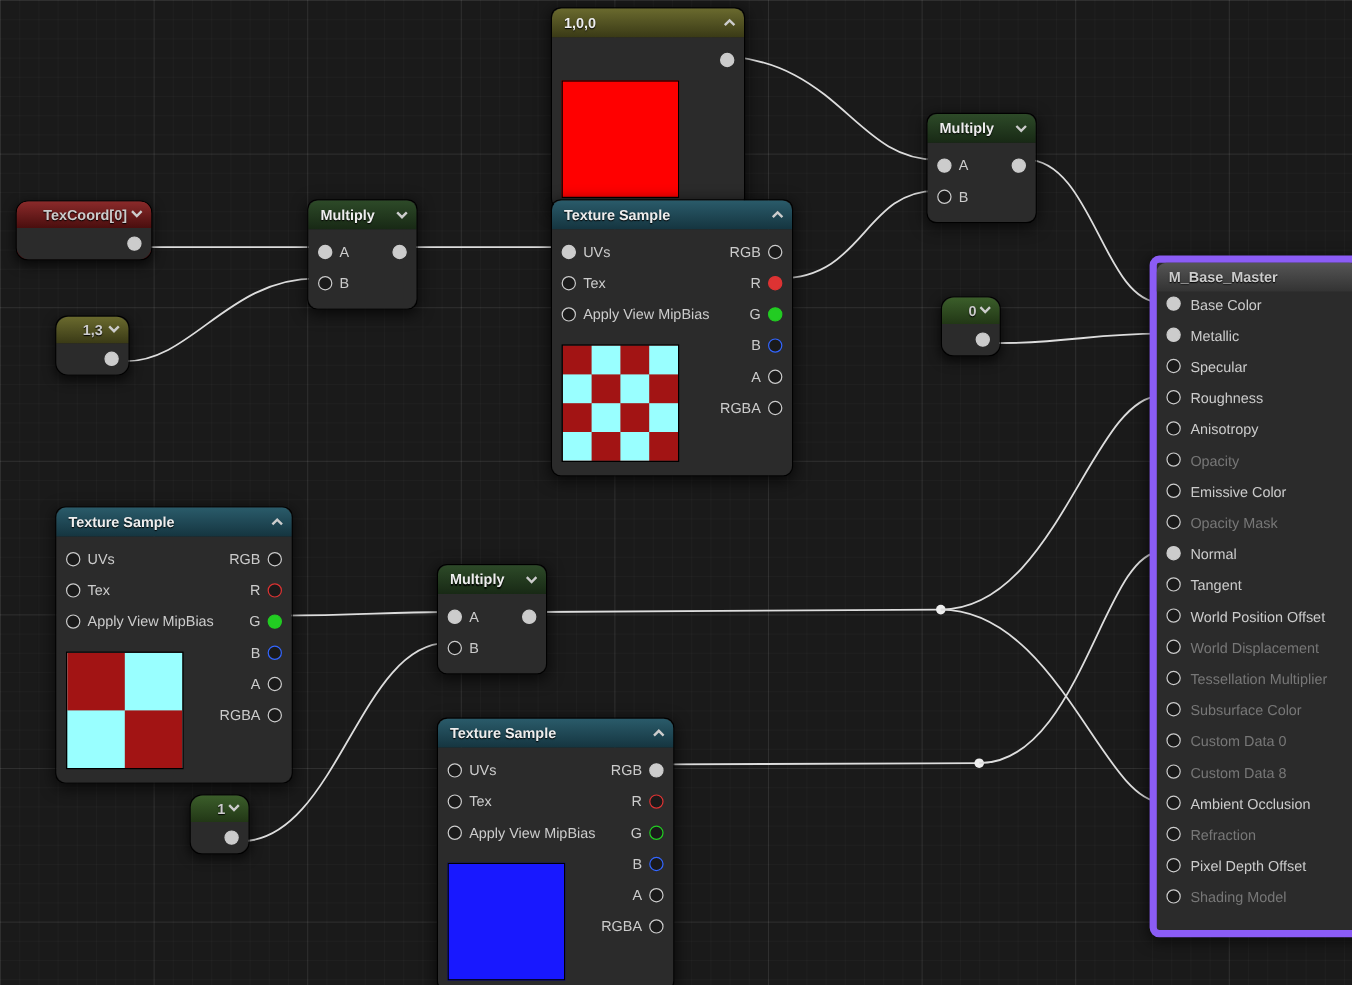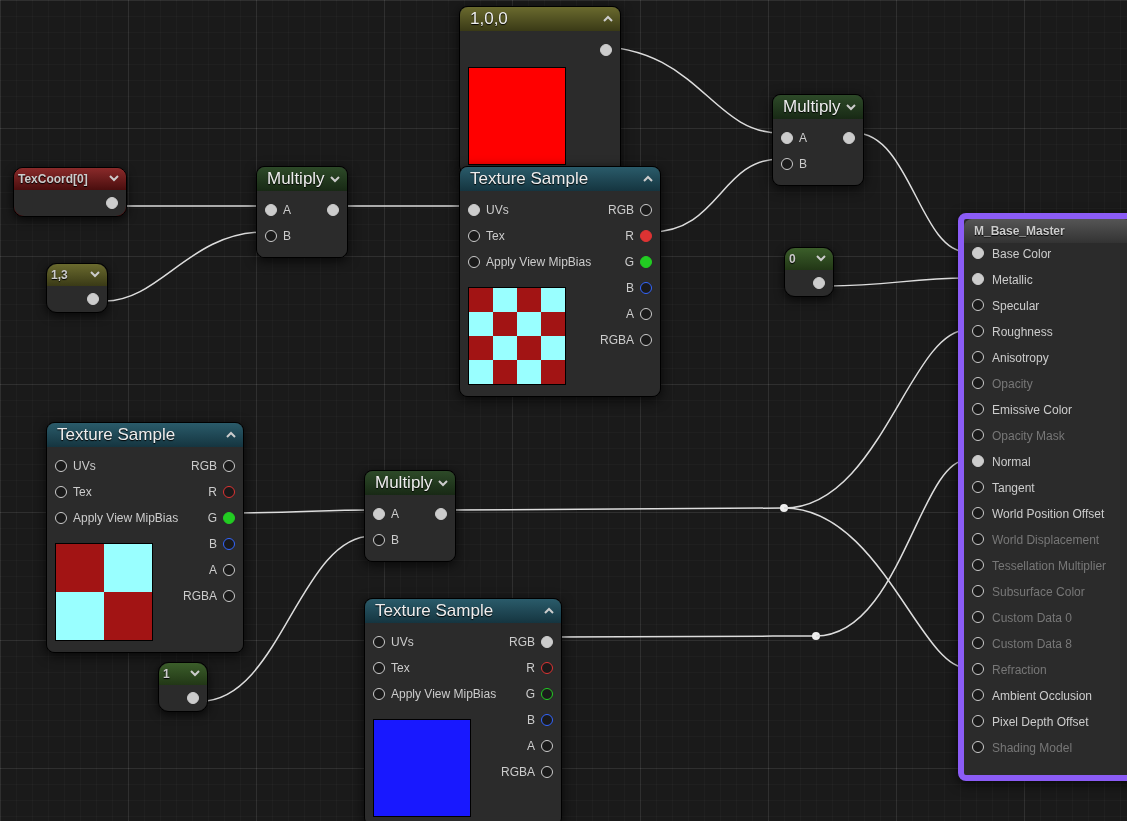--- a/index.html
+++ b/index.html
@@ -9,38 +9,38 @@
       linear-gradient(rgba(255,255,255,.025) 1px,transparent 1px),
       linear-gradient(90deg,rgba(255,255,255,.025) 1px,transparent 1px),
       linear-gradient(rgba(255,255,255,.07) 1px,transparent 1px),
       linear-gradient(90deg,rgba(255,255,255,.07) 1px,transparent 1px);
     background-size:16px 16px,16px 16px,128px 128px,128px 128px;
     pointer-events:none;
   }
   svg.wires{position:absolute;inset:0;width:1127px;height:821px;pointer-events:none}
 
   .node{position:absolute;border-radius:8px;box-shadow:0 3px 12px rgba(0,0,0,.7);border:1px solid #000}
-  .node .title{height:24px;line-height:24px;padding:0 24px 0 10px;font-weight:normal;font-size:17px;color:#eee;border-radius:8px 8px 0 0;position:relative;text-shadow:0 1px 1px #000}
+  .node .title{height:24px;line-height:24px;padding:0 24px 0 10px;font-weight:bold;font-size:12px;color:#eee;border-radius:8px 8px 0 0;position:relative;text-shadow:0 1px 1px #000}
   .node .chev{position:absolute;right:6px;top:6px}
   .node .body{background:#2b2b2b;border-radius:0 0 8px 8px;padding:6px 8px 8px 8px}
   .row{display:flex;align-items:center;height:26px;gap:6px}
   .lbl{white-space:nowrap}
   .spacer{flex:1}
   .pin{width:12px;height:12px;border-radius:50%;border:1.5px solid #888;box-sizing:border-box;background:#1a1a1a}
   .pin.solid{background:#eee;border-color:#eee}
   .pin.r{border-color:#d33;} .pin.r.solid{background:#d33}
   .pin.g{border-color:#2c2;} .pin.g.solid{background:#2c2}
   .pin.b{border-color:#36f;}
   .pin.w{border-color:#ccc;} .pin.w.solid{background:#ccc}
   .preview{border:1px solid #000;margin-top:4px}
   .dim{color:#777}
 
   
   .mini{border:1px solid #000;border-radius:10px;box-shadow:0 3px 10px rgba(0,0,0,.7)}
-  .mini .top{height:22px;line-height:22px;border-radius:10px 10px 0 0;padding:0 24px 0 4px;position:relative;font-weight:bold;text-shadow:0 1px 1px #000}
+  .mini .top{height:22px;line-height:22px;border-radius:10px 10px 0 0;padding:0 24px 0 22px;position:relative;font-weight:bold;text-shadow:0 1px 1px #000}
   .mini .bot{height:26px;border-radius:0 0 10px 10px;background:#2b2b2b;display:flex;align-items:center;padding:0 8px;gap:6px}
   .mini .chev{position:absolute;right:6px;top:4px}
 
   
   .hdr-red{background:linear-gradient(#8a2a2a,#4a0e0e)}
   .hdr-olive{background:linear-gradient(#6a6a2e,#3a3a16)}
   .hdr-teal{background:linear-gradient(#2a5b6a,#153540)}
   .hdr-green{background:linear-gradient(#3b5e2a,#223716)}
   .hdr-dgreen{background:linear-gradient(#2d4a28,#182915)}
   .hdr-grey{background:linear-gradient(#555,#333)}
@@ -455,28 +455,28 @@
       <div class="mrow">
         <span class="pin w"></span>
         <span class="lbl dim">Custom Data 0</span>
       </div>
       <div class="mrow">
         <span class="pin w"></span>
         <span class="lbl dim">Custom Data 8</span>
       </div>
       <div class="mrow">
         <span class="pin w"></span>
+        <span class="lbl">Ambient Occlusion</span>
+      </div>
+      <div class="mrow">
+        <span class="pin w"></span>
         <span class="lbl dim">Refraction</span>
       </div>
       <div class="mrow">
         <span class="pin w"></span>
-        <span class="lbl">Ambient Occlusion</span>
-      </div>
-      <div class="mrow">
-        <span class="pin w"></span>
         <span class="lbl">Pixel Depth Offset</span>
       </div>
       <div class="mrow">
         <span class="pin w"></span>
         <span class="lbl dim">Shading Model</span>
       </div>
     </div>
 </div>
 
 </body></html>

